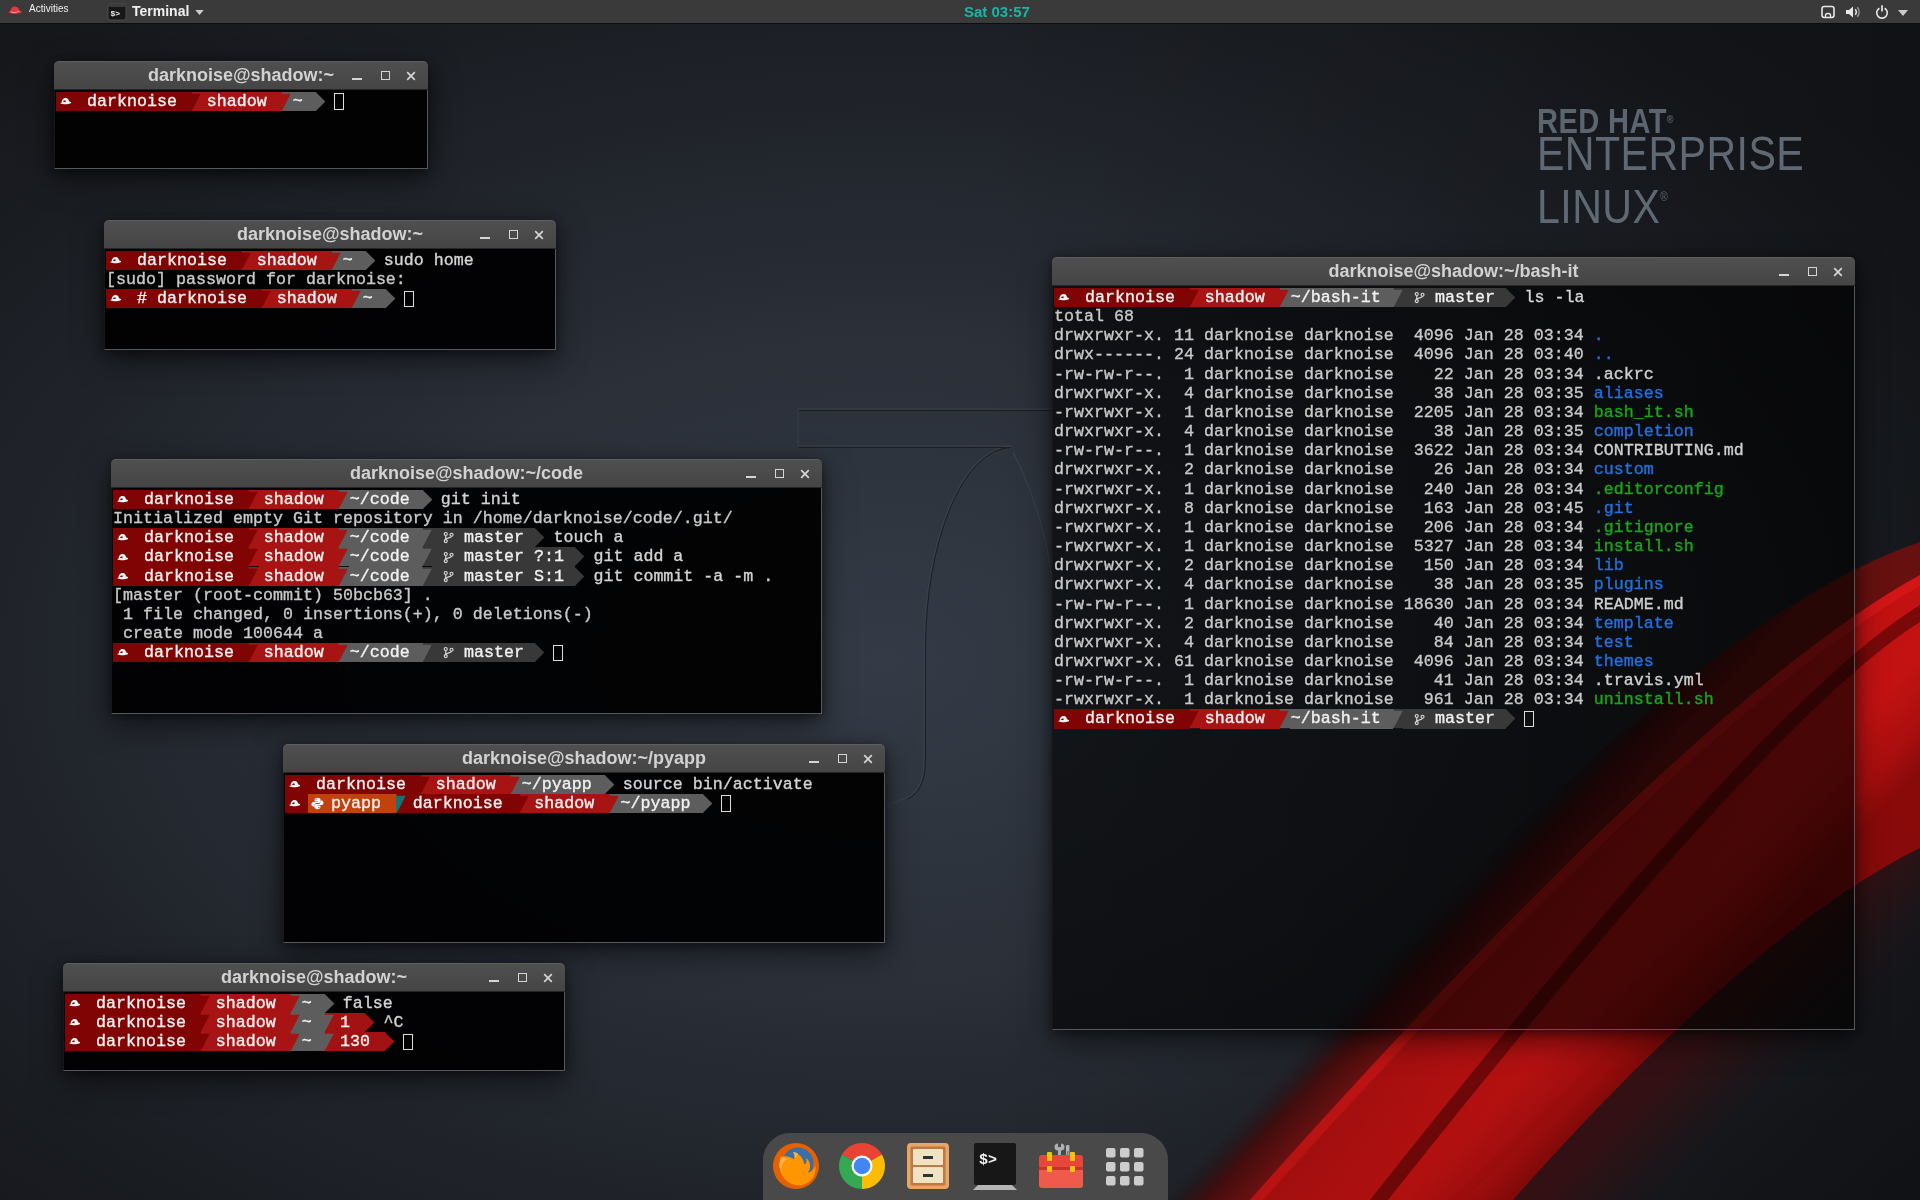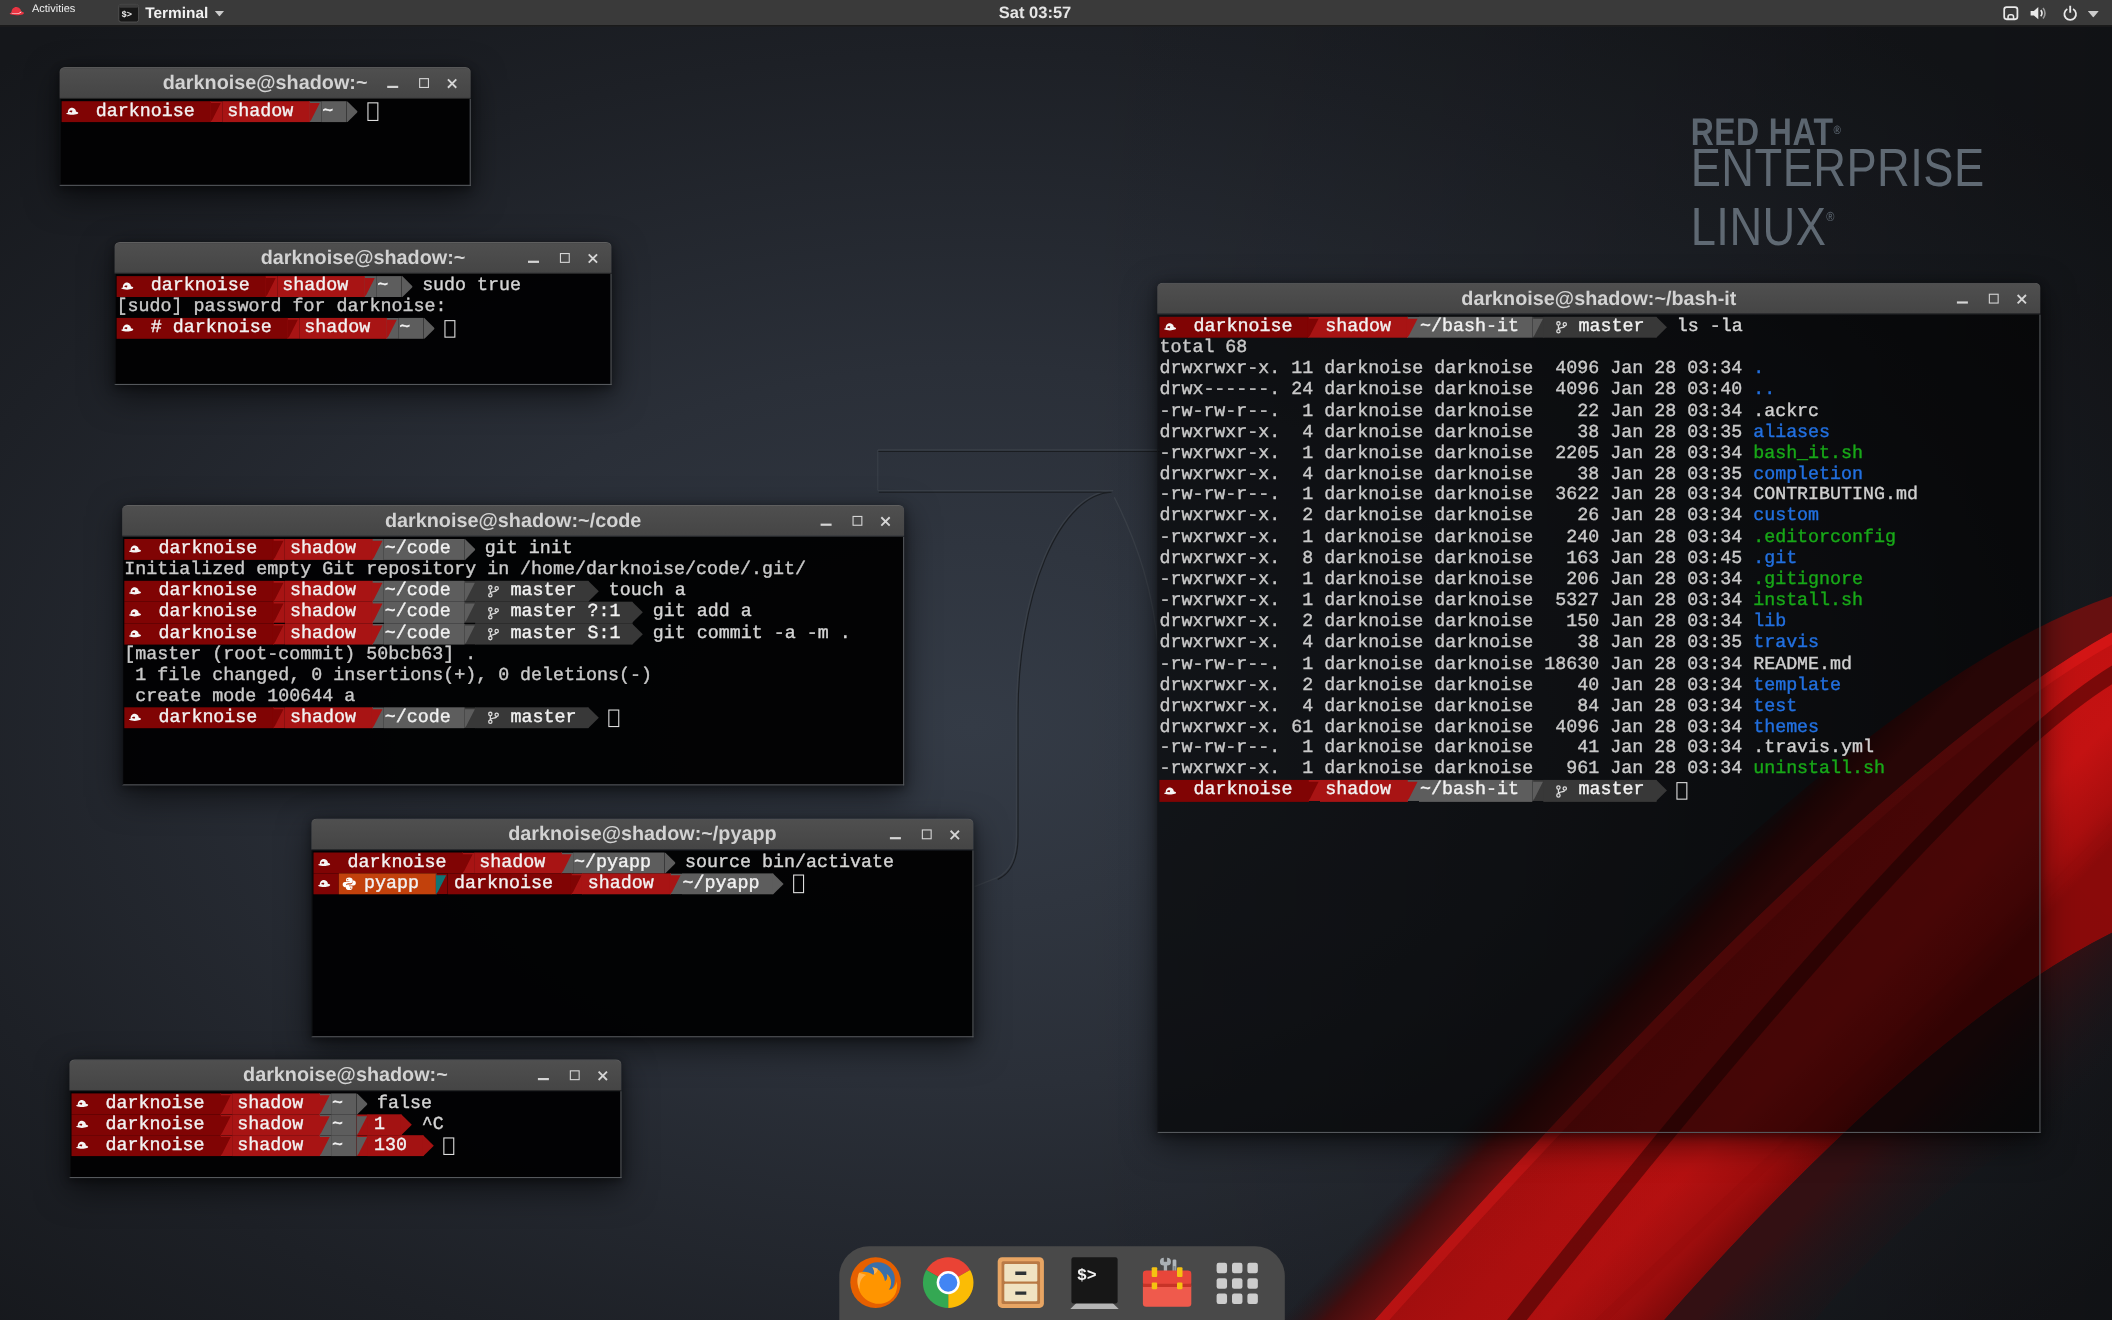--- a/index.html
+++ b/index.html
@@ -9,21 +9,21 @@
 #logo .l2{font-size:49px;letter-spacing:0.5px;transform:scaleX(0.84);transform-origin:left;line-height:35px;color:#5f6973}
 #logo .l3{font-size:49px;letter-spacing:0.5px;transform:scaleX(0.84);transform-origin:left;line-height:52px;color:#5f6973}
 #logo .rg2{font-size:12px;vertical-align:22px}
 #topbar{position:absolute;left:0;top:0;width:1920px;height:24px;background:#3a3a3a;border-bottom:1px solid #0d0d0d}
 #topbar .hat{position:absolute;left:7px;top:4px;width:16px;height:14px}
 #topbar .act{position:absolute;left:29px;top:3px;font-size:10px;color:#f0f0f0}
 #topbar .appbtn{position:absolute;left:105px;top:0;height:24px}
 #topbar .tic{position:absolute;left:2px;top:2px;width:20px;height:20px}
 #topbar .an{position:absolute;left:27px;top:3px;font-size:14px;font-weight:bold;color:#f0f0f0;white-space:nowrap}
 #topbar .car{position:absolute;left:90px;top:10px;width:9px;height:5px}
-#topbar .clock{position:absolute;left:908px;top:3px;font-size:15px;font-weight:bold;color:#e5e5e5}
+#topbar .clock{position:absolute;left:964px;top:3px;font-size:15px;font-weight:bold;color:#14b8a6}
 #topbar .ti{position:absolute;top:4px;width:16px;height:16px}
 #topbar .tright .ti:nth-child(1){left:1820px}
 #topbar .tright .ti:nth-child(2){left:1845px;width:18px}
 #topbar .tright .ti:nth-child(3){left:1874px}
 #topbar .car2{position:absolute;left:1898px;top:10px;width:10px;height:6px}
 #dock{position:absolute;left:763px;top:1133px;width:405px;height:67px;background:#494949;border-radius:27px 27px 0 0}
 #dicons{position:absolute;left:0;top:0}
 .win{position:absolute;border-radius:5px 5px 0 0;box-shadow:0 10px 30px rgba(0,0,0,0.55),0 2px 8px rgba(0,0,0,0.4)}
 .tb{height:29px;background:linear-gradient(#4f4f4f,#454545);border-bottom:1px solid #262626;border-radius:5px 5px 0 0;position:relative;border-top:1px solid #5f5f5f}
 .tb .t{display:block;text-align:center;line-height:27px;font-size:18px;font-weight:bold;color:#d2d2d2;font-family:"Liberation Sans",sans-serif}
@@ -181,21 +181,21 @@
         <svg class="sp spb" viewBox="0 0 11 19.2" preserveAspectRatio="none">
           <rect width="11" height="19.2" fill="#5d5d5d"></rect>
           <polygon points="0,0 0.8,0 0.8,1.7 9.7,1.7 2.0,16.9 0.8,18.3 0.8,19.2 0,19.2" fill="#a81414"></polygon>
         </svg>
         <span class="sg " style="background:#5d5d5d;padding-left:1px;padding-right:12.5px">
           <span class="pt">~</span>
         </span>
         <svg class="sp spa" viewBox="0 0 10.4 19.2" preserveAspectRatio="none">
           <polygon points="0,0 0.7,0 10.4,9.6 0.7,19.2 0,19.2" fill="#5d5d5d"></polygon>
         </svg>
-        <span class="cmd">sudo true</span>
+        <span class="cmd">sudo home</span>
       </div>
       <div class="r">[sudo] password for darknoise: </div>
       <div class="pl">
         <span class="sg " style="background:#800404;padding-left:3px;padding-right:15px">
           <svg class="pic" viewBox="0 0 14 12">
             <path fill="#f5f5f5" d="M2.9,7.0 C2.6,3.9 5.1,1.9 7.3,2.1 C9.3,2.3 10.8,3.9 10.9,5.8 L12.7,6.5 C13.6,6.9 13.2,7.9 12.0,8.3 C10.8,8.8 8.9,9.1 7.0,9.1 C4.9,9.1 2.8,8.8 1.9,8.3 C0.8,7.8 1.3,7.1 2.9,7.0 Z"></path>
             <path fill="#800404" d="M4.2,6.2 C4.6,5.0 6.2,4.6 7.4,5.2 L6.8,6.9 Z"></path>
           </svg>
           <i style="width:15px"></i>
           <span class="pt"># darknoise</span>
@@ -706,21 +706,21 @@
       <div class="r">drwxrwxr-x.  4 darknoise darknoise    38 Jan 28 03:35 <span class="db">aliases</span></div>
       <div class="r">-rwxrwxr-x.  1 darknoise darknoise  2205 Jan 28 03:34 <span class="gx">bash_it.sh</span></div>
       <div class="r">drwxrwxr-x.  4 darknoise darknoise    38 Jan 28 03:35 <span class="db">completion</span></div>
       <div class="r">-rw-rw-r--.  1 darknoise darknoise  3622 Jan 28 03:34 <span class="pf">CONTRIBUTING.md</span></div>
       <div class="r">drwxrwxr-x.  2 darknoise darknoise    26 Jan 28 03:34 <span class="db">custom</span></div>
       <div class="r">-rwxrwxr-x.  1 darknoise darknoise   240 Jan 28 03:34 <span class="gx">.editorconfig</span></div>
       <div class="r">drwxrwxr-x.  8 darknoise darknoise   163 Jan 28 03:45 <span class="db">.git</span></div>
       <div class="r">-rwxrwxr-x.  1 darknoise darknoise   206 Jan 28 03:34 <span class="gx">.gitignore</span></div>
       <div class="r">-rwxrwxr-x.  1 darknoise darknoise  5327 Jan 28 03:34 <span class="gx">install.sh</span></div>
       <div class="r">drwxrwxr-x.  2 darknoise darknoise   150 Jan 28 03:34 <span class="db">lib</span></div>
-      <div class="r">drwxrwxr-x.  4 darknoise darknoise    38 Jan 28 03:35 <span class="db">travis</span></div>
+      <div class="r">drwxrwxr-x.  4 darknoise darknoise    38 Jan 28 03:35 <span class="db">plugins</span></div>
       <div class="r">-rw-rw-r--.  1 darknoise darknoise 18630 Jan 28 03:34 <span class="pf">README.md</span></div>
       <div class="r">drwxrwxr-x.  2 darknoise darknoise    40 Jan 28 03:34 <span class="db">template</span></div>
       <div class="r">drwxrwxr-x.  4 darknoise darknoise    84 Jan 28 03:34 <span class="db">test</span></div>
       <div class="r">drwxrwxr-x. 61 darknoise darknoise  4096 Jan 28 03:34 <span class="db">themes</span></div>
       <div class="r">-rw-rw-r--.  1 darknoise darknoise    41 Jan 28 03:34 <span class="pf">.travis.yml</span></div>
       <div class="r">-rwxrwxr-x.  1 darknoise darknoise   961 Jan 28 03:34 <span class="gx">uninstall.sh</span></div>
       <div class="pl">
         <span class="sg " style="background:#800404;padding-left:3px;padding-right:15px">
           <svg class="pic" viewBox="0 0 14 12">
             <path fill="#f5f5f5" d="M2.9,7.0 C2.6,3.9 5.1,1.9 7.3,2.1 C9.3,2.3 10.8,3.9 10.9,5.8 L12.7,6.5 C13.6,6.9 13.2,7.9 12.0,8.3 C10.8,8.8 8.9,9.1 7.0,9.1 C4.9,9.1 2.8,8.8 1.9,8.3 C0.8,7.8 1.3,7.1 2.9,7.0 Z"></path>

